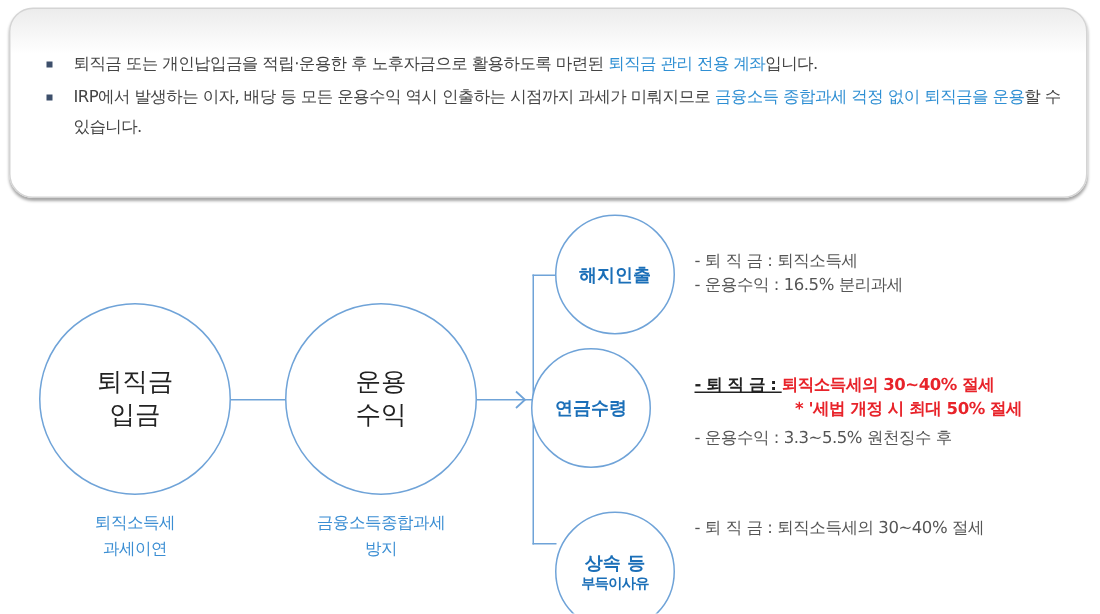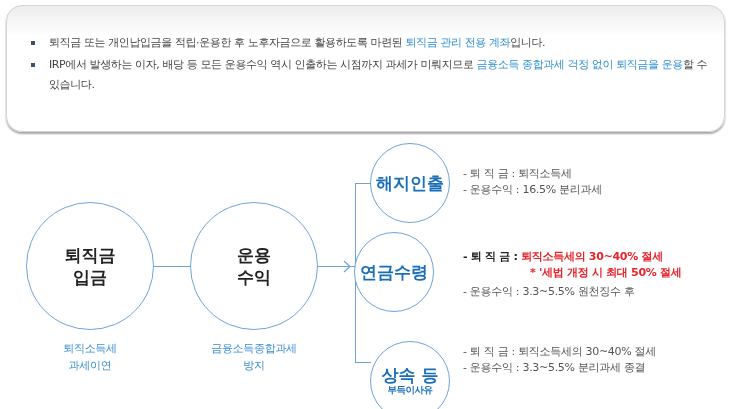--- a/index.html
+++ b/index.html
@@ -9,30 +9,30 @@
               border:1px solid #d4d4d4; border-radius:16px;
               background:linear-gradient(#ececec 0px, #ffffff 30px, #ffffff 100%);
               box-shadow:0 2px 2px rgba(0,0,0,0.35); box-sizing:border-box; }
   .info-list { position:absolute; left:22px; top:27px; margin:0; padding:0; list-style:none; width:690px; }
   .info-list li { position:relative; padding-left:20px; font-size:11px; line-height:20.5px; color:#444; letter-spacing:-0.4px; margin-bottom:1px; }
   .bullet { position:absolute; left:2px; top:8px; width:4px; height:4px; background:#3d4f6b; }
   .hl { color:#2f8fd3; }
   .circle { position:absolute; border:1.2px solid #6fa3d8; border-radius:50%; box-sizing:border-box;
             display:flex; flex-direction:column; align-items:center; justify-content:center; text-align:center; background:#fff; }
   .big { width:128px; height:128px; }
-  .big .lbl { font-size:17px; font-weight:bold; color:#222; line-height:22px; }
+  .big .lbl { font-size:17px; font-weight:normal; color:#222; line-height:22px; }
   .small { width:80px; height:80px; }
-  .small .lbl { font-size:17px; font-weight:bold; color:#1b6fb8; line-height:16px; }
+  .small .lbl { font-size:12px; font-weight:bold; color:#1b6fb8; line-height:16px; }
   .small .sub { font-size:9.5px; font-weight:bold; color:#1b6fb8; line-height:13px; letter-spacing:-0.5px; }
   .caption { position:absolute; font-size:11px; color:#3b8ed3; text-align:center; line-height:17px; letter-spacing:-0.3px; }
   .line { position:absolute; background:#6fa3d8; }
   .desc { position:absolute; font-size:11px; color:#555; line-height:16px; letter-spacing:-0.3px; white-space:nowrap; }
   .desc .row { display:block; }
   .red { color:#e8232a; font-weight:bold; }
-  .blk { color:#222; font-weight:bold; }
+  .blk { color:#222; font-weight:bold;text-decoration:underline; }
   svg { position:absolute; left:0; top:0; }
 </style>
 </head>
 <body>
 
 <div class="info-box">
   <ul class="info-list">
     <li><span class="bullet"></span><span>퇴직금 또는 개인납입금을 적립·운용한 후 노후자금으로 활용하도록 마련된 </span><span class="hl">퇴직금 관리 전용 계좌</span><span>입니다.</span></li>
     <li><span class="bullet"></span><span>IRP에서 발생하는 이자, 배당 등 모든 운용수익 역시 인출하는 시점까지 과세가 미뤄지므로 </span><span class="hl">금융소득 종합과세 걱정 없이 퇴직금을 운용</span><span>할 수 있습니다.</span></li>
   </ul>
@@ -81,14 +81,13 @@
   <span class="row red" style="padding-left:67px;">* '세법 개정 시 최대 50% 절세</span>
   <span class="row" style="margin-top:3px;">- 운용수익 : 3.3~5.5% 원천징수 후</span>
 </div>
 
 <div class="circle small" style="left:370px; top:341px;">
   <div class="lbl">상속 등</div>
   <div class="sub">부득이사유</div>
 </div>
 <div class="desc" style="left:463px; top:344px;">
   <span class="row">- 퇴 직 금 : 퇴직소득세의 30~40% 절세</span>
-  <span class="row">- 운용수익 : 3.3~5.5% 분리과세 종결</span>
 </div>
 
 </body></html>

